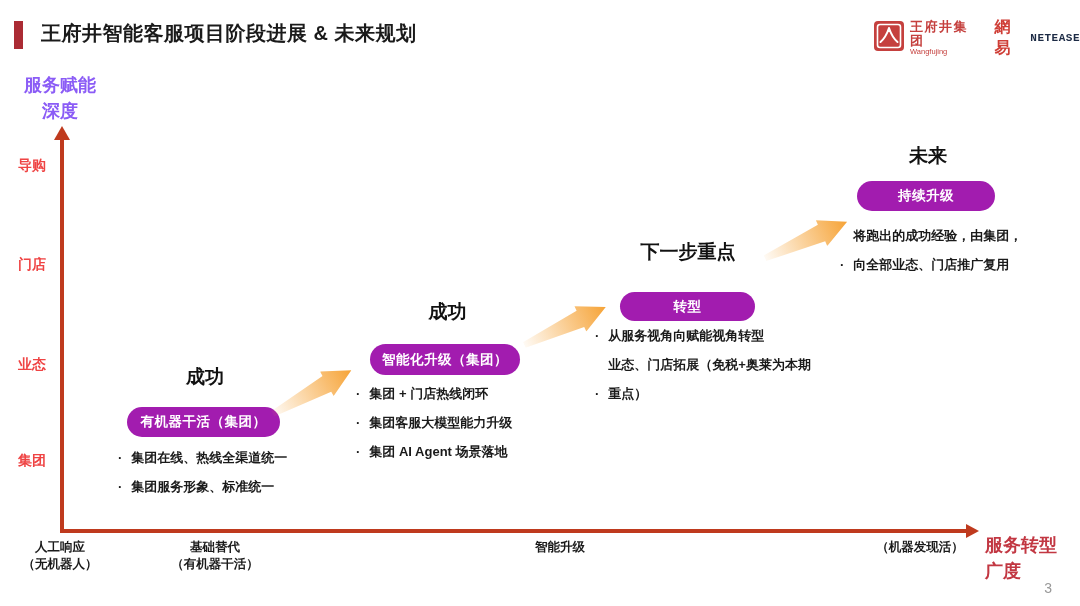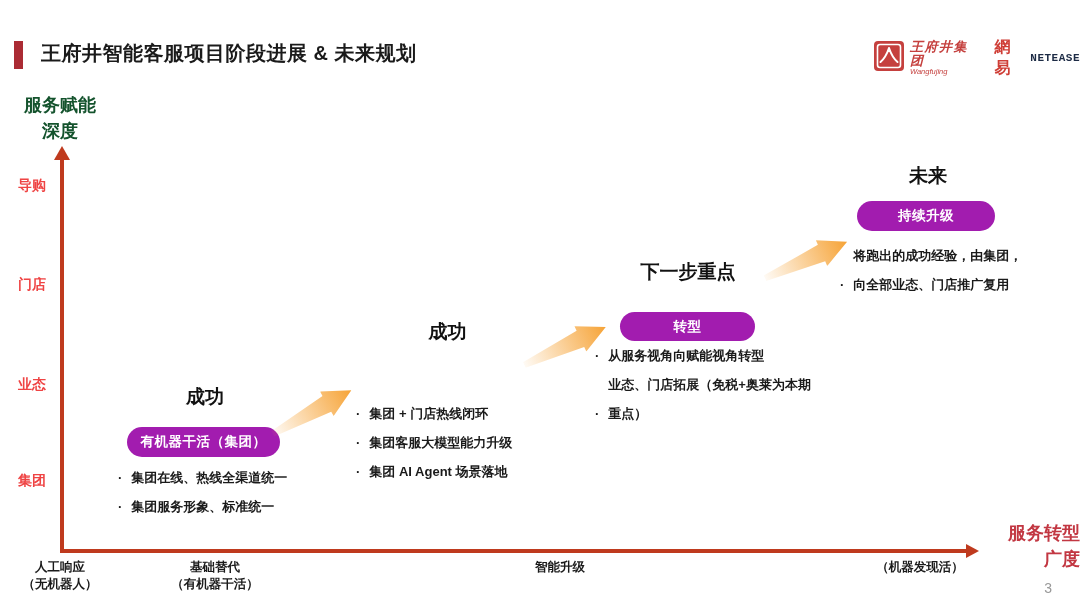--- a/index.html
+++ b/index.html
@@ -3,39 +3,39 @@
 <meta charset="utf-8">
 <style>
   * { margin:0; padding:0; box-sizing:border-box; }
   html,body { width:1080px; height:606px; }
   body {
     font-family:"Liberation Sans","DejaVu Sans",sans-serif;
     background:#ffffff;
     position:relative;
     overflow:hidden;
   }
-  .slide { position:absolute; inset:0; background:#fff;margin-top:20px; }
+  .slide { position:absolute; inset:0; background:#fff; }
 
   
   .accent-bar { position:absolute; left:14px; top:21px; width:9px; height:28px; background:#ab2b34; }
   .title { position:absolute; left:41px; top:20px; font-size:20px; font-weight:bold; color:#1a1a1a; letter-spacing:.5px; }
 
   .logo-area { position:absolute; left:874px; top:17px; display:flex; align-items:center; gap:10px; }
   .wf-logo { display:flex; align-items:center; gap:6px; }
-  .wf-text { display:flex; flex-direction:column; line-height:1.1;font-style:italic; }
+  .wf-text { display:flex; flex-direction:column; line-height:1.1; }
   .wf-cn { color:#c5403e; font-size:13px; font-weight:bold; letter-spacing:1.5px; }
   .wf-en { color:#c5403e; font-size:7.5px; }
   .ne-logo { display:flex; align-items:center; gap:5px; margin-left:8px;font-family:Liberation Mono, monospace; }
   .ne-cn { color:#cf3d35; font-size:16px; font-weight:bold; letter-spacing:2px; }
   .ne-en { color:#1d2b45; font-size:11px; font-weight:bold; letter-spacing:.5px; }
 
   
   .y-axis-label { position:absolute; left:8px; top:72px; width:104px; text-align:center;
-    color:#14532d; font-size:18px; font-weight:bold; line-height:26px; }
-  .x-axis-label { position:absolute; left:985px; top:500px; width:95px; text-align:right;
+    color:#8b5cf6; font-size:18px; font-weight:bold; line-height:26px; }
+  .x-axis-label { position:absolute; left:985px; top:532px; width:95px; text-align:left;
     color:#c23742; font-size:18px; font-weight:bold; line-height:26px; }
 
   .y-axis-line { position:absolute; left:60px; top:138px; width:4px; height:394px; background:#bf3a1e; }
   .y-arrowhead { position:absolute; left:54px; top:126px; width:0; height:0;
     border-left:8px solid transparent; border-right:8px solid transparent; border-bottom:14px solid #bf3a1e; }
   .x-axis-line { position:absolute; left:60px; top:529px; width:908px; height:4px; background:#bf3a1e; }
   .x-arrowhead { position:absolute; left:966px; top:524px; width:0; height:0;
     border-top:7px solid transparent; border-bottom:7px solid transparent; border-left:13px solid #bf3a1e; }
 
   .y-tick { position:absolute; left:12px; width:40px; text-align:center;
@@ -124,20 +124,21 @@
   <div class="bullets" style="left:118px; top:443px; width:215px;">
     <div class="bullet">
         <span>集团在线、热线全渠道统一</span>
       </div>
     <div class="bullet">
         <span>集团服务形象、标准统一</span>
       </div>
   </div>
 
   <div class="stage-heading" style="left:390px; top:299px; width:115px;">成功</div>
+  <div class="pill" style="left:370px; top:344px; width:150px; height:31px;">智能化升级（集团）</div>
   <div class="bullets" style="left:356px; top:379px; width:225px;">
     <div class="bullet">
         <span>集团 + 门店热线闭环</span>
       </div>
     <div class="bullet">
         <span>集团客服大模型能力升级</span>
       </div>
     <div class="bullet">
         <span>集团 AI Agent 场景落地</span>
       </div>

